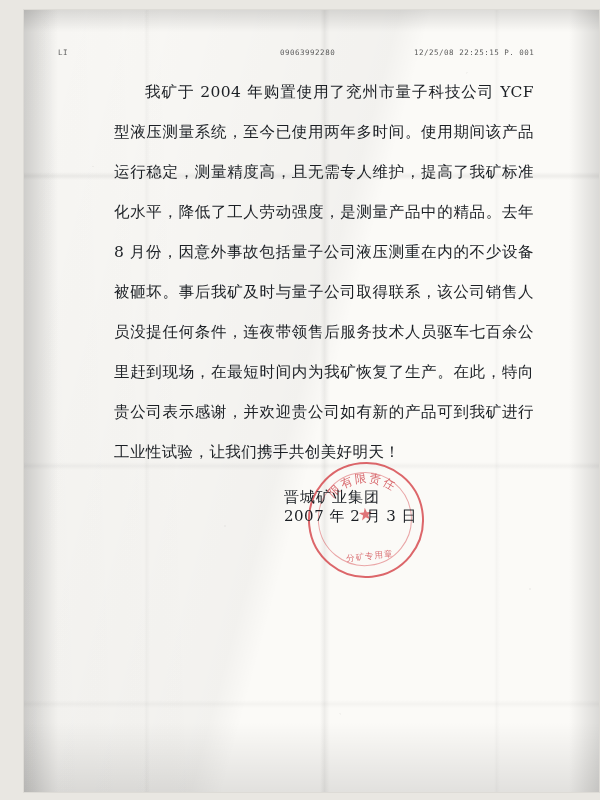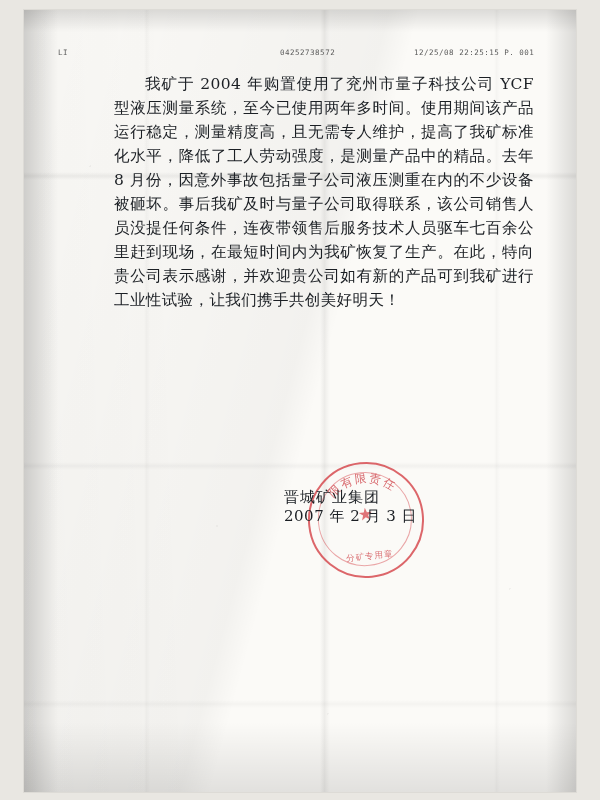--- a/index.html
+++ b/index.html
@@ -28,20 +28,21 @@
     position: absolute;
     left: 24px;
     top: 10px;
     width: 552px;
     height: 782px;
     background:
       linear-gradient(105deg, rgba(255,255,255,0.0) 0%, rgba(0,0,0,0.035) 48%, rgba(255,255,255,0.0) 52%),
       linear-gradient(88deg, rgba(0,0,0,0.02) 0%, rgba(255,255,255,0) 30%),
       #fbfaf7;
     box-shadow: 0 0 0 1px rgba(0,0,0,0.05);
+    padding-left: 23px;
   }
 
   
   .crease {
     position: absolute;
     top: 0;
     bottom: 0;
     width: 10px;
     background: linear-gradient(90deg,
         rgba(0,0,0,0.00) 0%,
@@ -138,21 +139,21 @@
     font-size: 24px;
     font-weight: bold;
     letter-spacing: 10px;
     color: #15181c;
     margin: 6px 0 22px 0;
     text-indent: 10px;
   }
   .body-text {
     font-family: "DejaVu Serif", serif;
     font-size: 15.5px;
-    line-height: 24px;
+    line-height: 40px;
     color: #1b1f24;
     text-indent: 2em;
     text-align: justify;
     letter-spacing: 0.4px;
     word-break: break-all;
   }
   .closing {
     font-family: "DejaVu Serif", serif;
     font-size: 15.5px;
     line-height: 29px;
@@ -267,21 +268,21 @@
 
     <div class="crease crease-left"></div>
     <div class="crease crease-main"></div>
     <div class="crease crease-right"></div>
     <div class="hcrease hcrease-1"></div>
     <div class="hcrease hcrease-2"></div>
     <div class="hcrease hcrease-3"></div>
 
     <div class="fax-header">
       <span class="fax-left">LI</span>
-      <span class="fax-mid">04252738572</span>
+      <span class="fax-mid">09063992280</span>
       <span class="fax-right">12/25/08  22:25:15  P. 001</span>
     </div>
 
     <div class="letter">
       <div class="body-text">我矿于 2004 年购置使用了兖州市量子科技公司 YCF 型液压测量系统，至今已使用两年多时间。使用期间该产品运行稳定，测量精度高，且无需专人维护，提高了我矿标准化水平，降低了工人劳动强度，是测量产品中的精品。去年 8 月份，因意外事故包括量子公司液压测重在内的不少设备被砸坏。事后我矿及时与量子公司取得联系，该公司销售人员没提任何条件，连夜带领售后服务技术人员驱车七百余公里赶到现场，在最短时间内为我矿恢复了生产。在此，特向贵公司表示感谢，并欢迎贵公司如有新的产品可到我矿进行工业性试验，让我们携手共创美好明天！</div>
     </div>
 
     <div class="seal">
       <div class="seal-inner-ring"></div>
       <svg class="seal-arc-text" viewBox="0 0 112 112">

